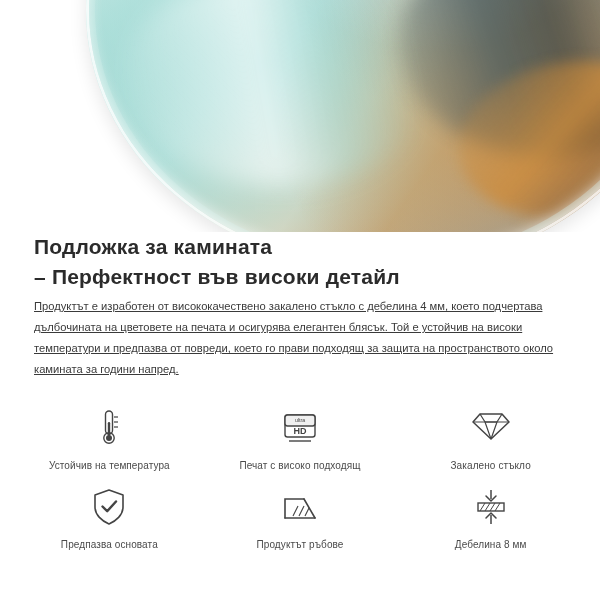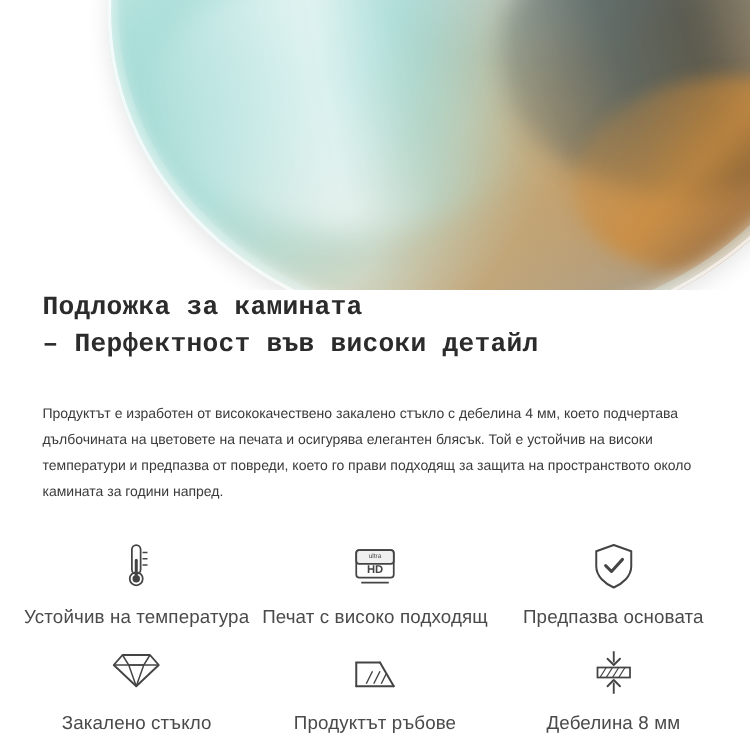--- a/index.html
+++ b/index.html
@@ -85,34 +85,35 @@
     pointer-events: none;
   }
 
   
   .content {
     position: absolute;
     left: 0; top: 232px;
     width: 600px;
   }
   .headline {
-    font-family: Liberation Mono, monospace;
+    font-family: Liberation Sans, sans-serif;
     font-size: 21px;
     line-height: 30px;
     color: #2b2b2b;
     padding: 0 34px;
     letter-spacing: .2px;
   }
   .headline .l2 { display: block; }
   .paragraph {
-    margin-top: 29px;
+    margin-top: 4px;
     padding: 0 34px;
     font-size: 11.2px;
     line-height: 21px;
     color: #3a3a3a;
+    text-decoration: underline;
   }
 
   
   .features {
     margin-top: 22px;
     display: grid;
     grid-template-columns: repeat(3, 1fr);
     row-gap: 8px;
     padding: 0 14px;
   }
@@ -124,21 +125,21 @@
     padding: 6px 4px 2px;
   }
   .feature .ic {
     height: 42px;
     display: flex;
     justify-content: center;
     color: #444;
   }
   .feature .cap {
     margin-top: 10px;
-    font-size: 15px;
+    font-size: 10px;
     color: #4a4a4a;
     text-align: center;
     letter-spacing: .1px;
   }
   svg { display: block; }
 </style>
 </head>
 <body>
 
 <div class="page">
@@ -187,39 +188,39 @@
             <text x="20" y="13.6" font-family="Liberation Sans, sans-serif" font-size="5.2" fill="#444" text-anchor="middle">ultra</text>
             <text x="20" y="25.6" font-family="Liberation Sans, sans-serif" font-size="9" font-weight="bold" fill="#444" text-anchor="middle">HD</text>
             <line x1="9" y1="33" x2="31" y2="33" stroke="#444" stroke-width="1.4"></line>
           </svg>
         </span>
         <span class="cap">Печат с високо подходящ</span>
       </div>
 
       <div class="feature">
         <span class="ic">
-          <svg width="36" height="40" viewBox="0 0 36 40">
-            <path d="M18 3 L32 8 V20 C32 28 25 34 18 37 C11 34 4 28 4 20 V8 Z" fill="none" stroke="#444" stroke-width="1.6" stroke-linejoin="round"></path>
-            <path d="M11.5 19.5 L16.2 24.2 L25 14.5" fill="none" stroke="#444" stroke-width="2.4" stroke-linecap="round" stroke-linejoin="round"></path>
-          </svg>
-        </span>
-        <span class="cap">Предпазва основата</span>
-      </div>
-
-      <div class="feature">
-        <span class="ic">
           <svg width="40" height="36" viewBox="0 0 40 36">
             <path d="M9 6 H31 L38 14 L20 31 L2 14 Z" fill="none" stroke="#444" stroke-width="1.5" stroke-linejoin="round"></path>
             <path d="M2 14 H38" stroke="#444" stroke-width="1.2"></path>
             <path d="M9 6 L14 14 L20 31" fill="none" stroke="#444" stroke-width="1.2"></path>
             <path d="M31 6 L26 14 L20 31" fill="none" stroke="#444" stroke-width="1.2"></path>
             <path d="M14 14 H26" stroke="#444" stroke-width="1.2"></path>
           </svg>
         </span>
         <span class="cap">Закалено стъкло</span>
+      </div>
+
+      <div class="feature">
+        <span class="ic">
+          <svg width="36" height="40" viewBox="0 0 36 40">
+            <path d="M18 3 L32 8 V20 C32 28 25 34 18 37 C11 34 4 28 4 20 V8 Z" fill="none" stroke="#444" stroke-width="1.6" stroke-linejoin="round"></path>
+            <path d="M11.5 19.5 L16.2 24.2 L25 14.5" fill="none" stroke="#444" stroke-width="2.4" stroke-linecap="round" stroke-linejoin="round"></path>
+          </svg>
+        </span>
+        <span class="cap">Предпазва основата</span>
       </div>
 
       <div class="feature">
         <span class="ic">
           <svg width="38" height="36" viewBox="0 0 38 36">
             <path d="M4 31 L4 12 L23 12" fill="none" stroke="#444" stroke-width="1.6" stroke-linecap="round"></path>
             <path d="M4 31 L34 31" fill="none" stroke="#444" stroke-width="1.6" stroke-linecap="round"></path>
             <path d="M23 12 L34 31" fill="none" stroke="#444" stroke-width="1.6" stroke-linecap="round"></path>
             <line x1="12" y1="29" x2="17" y2="19" stroke="#444" stroke-width="1.1"></line>
             <line x1="18" y1="29" x2="23" y2="19" stroke="#444" stroke-width="1.1"></line>

